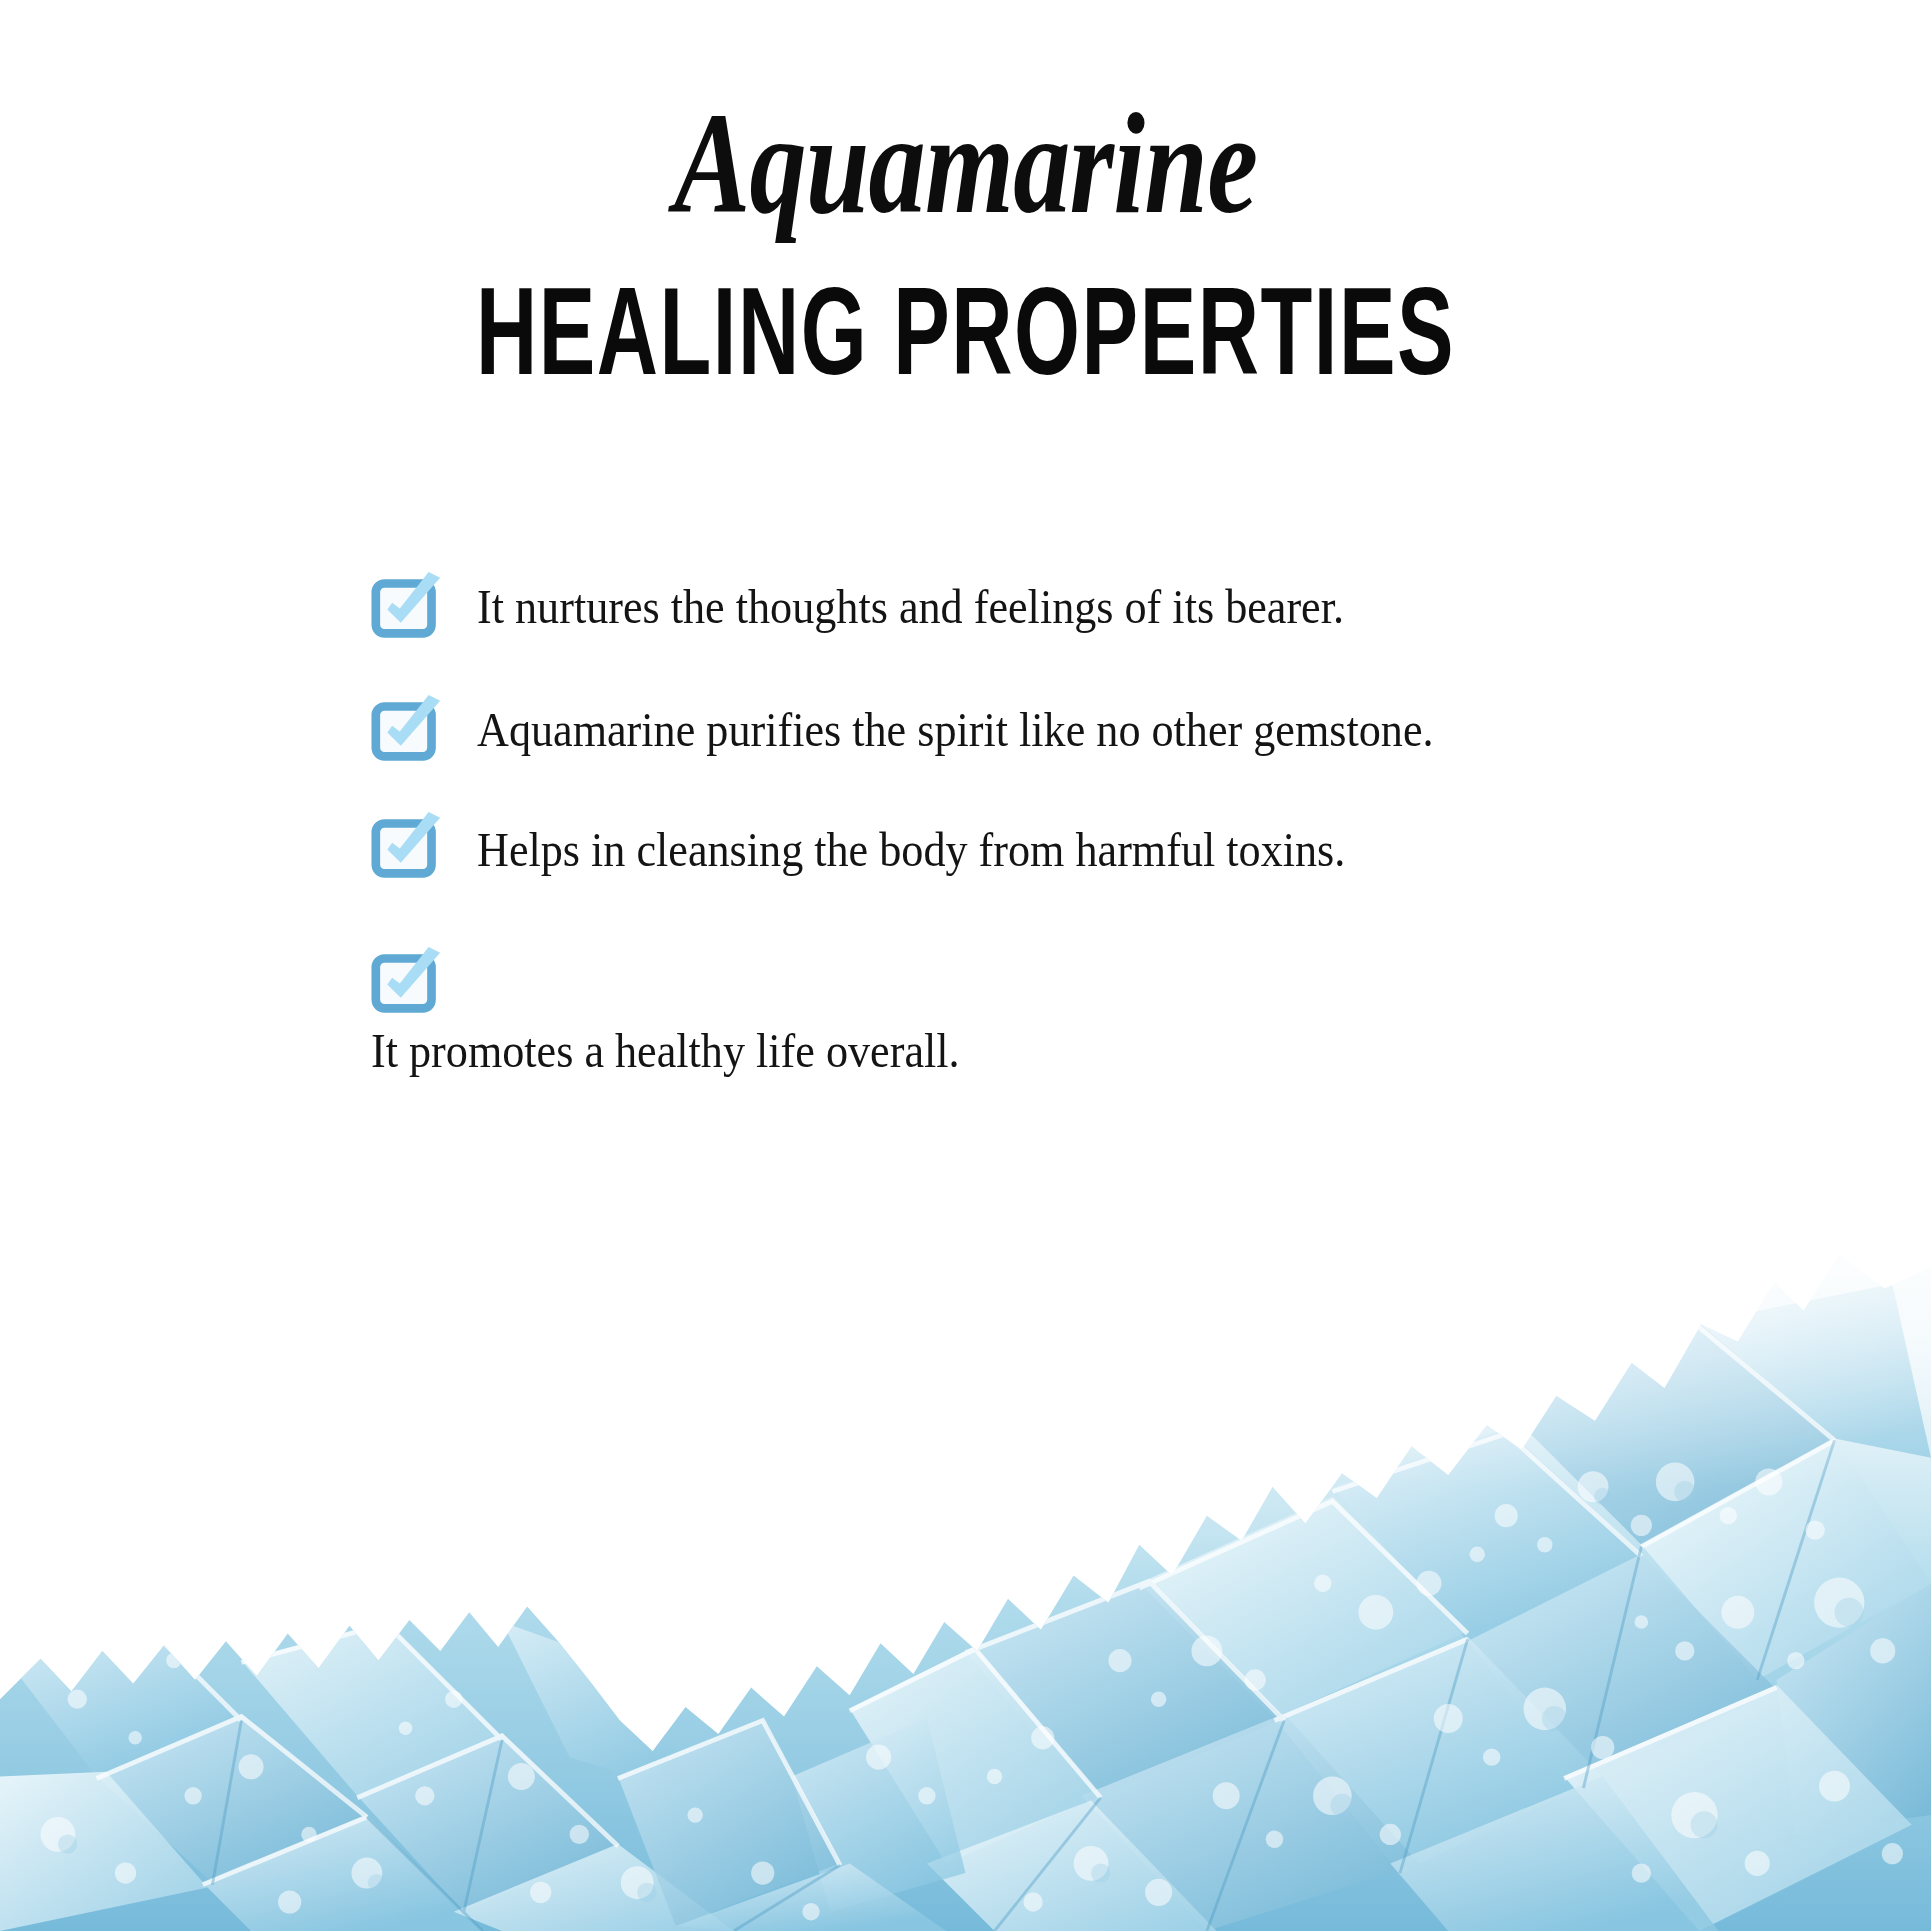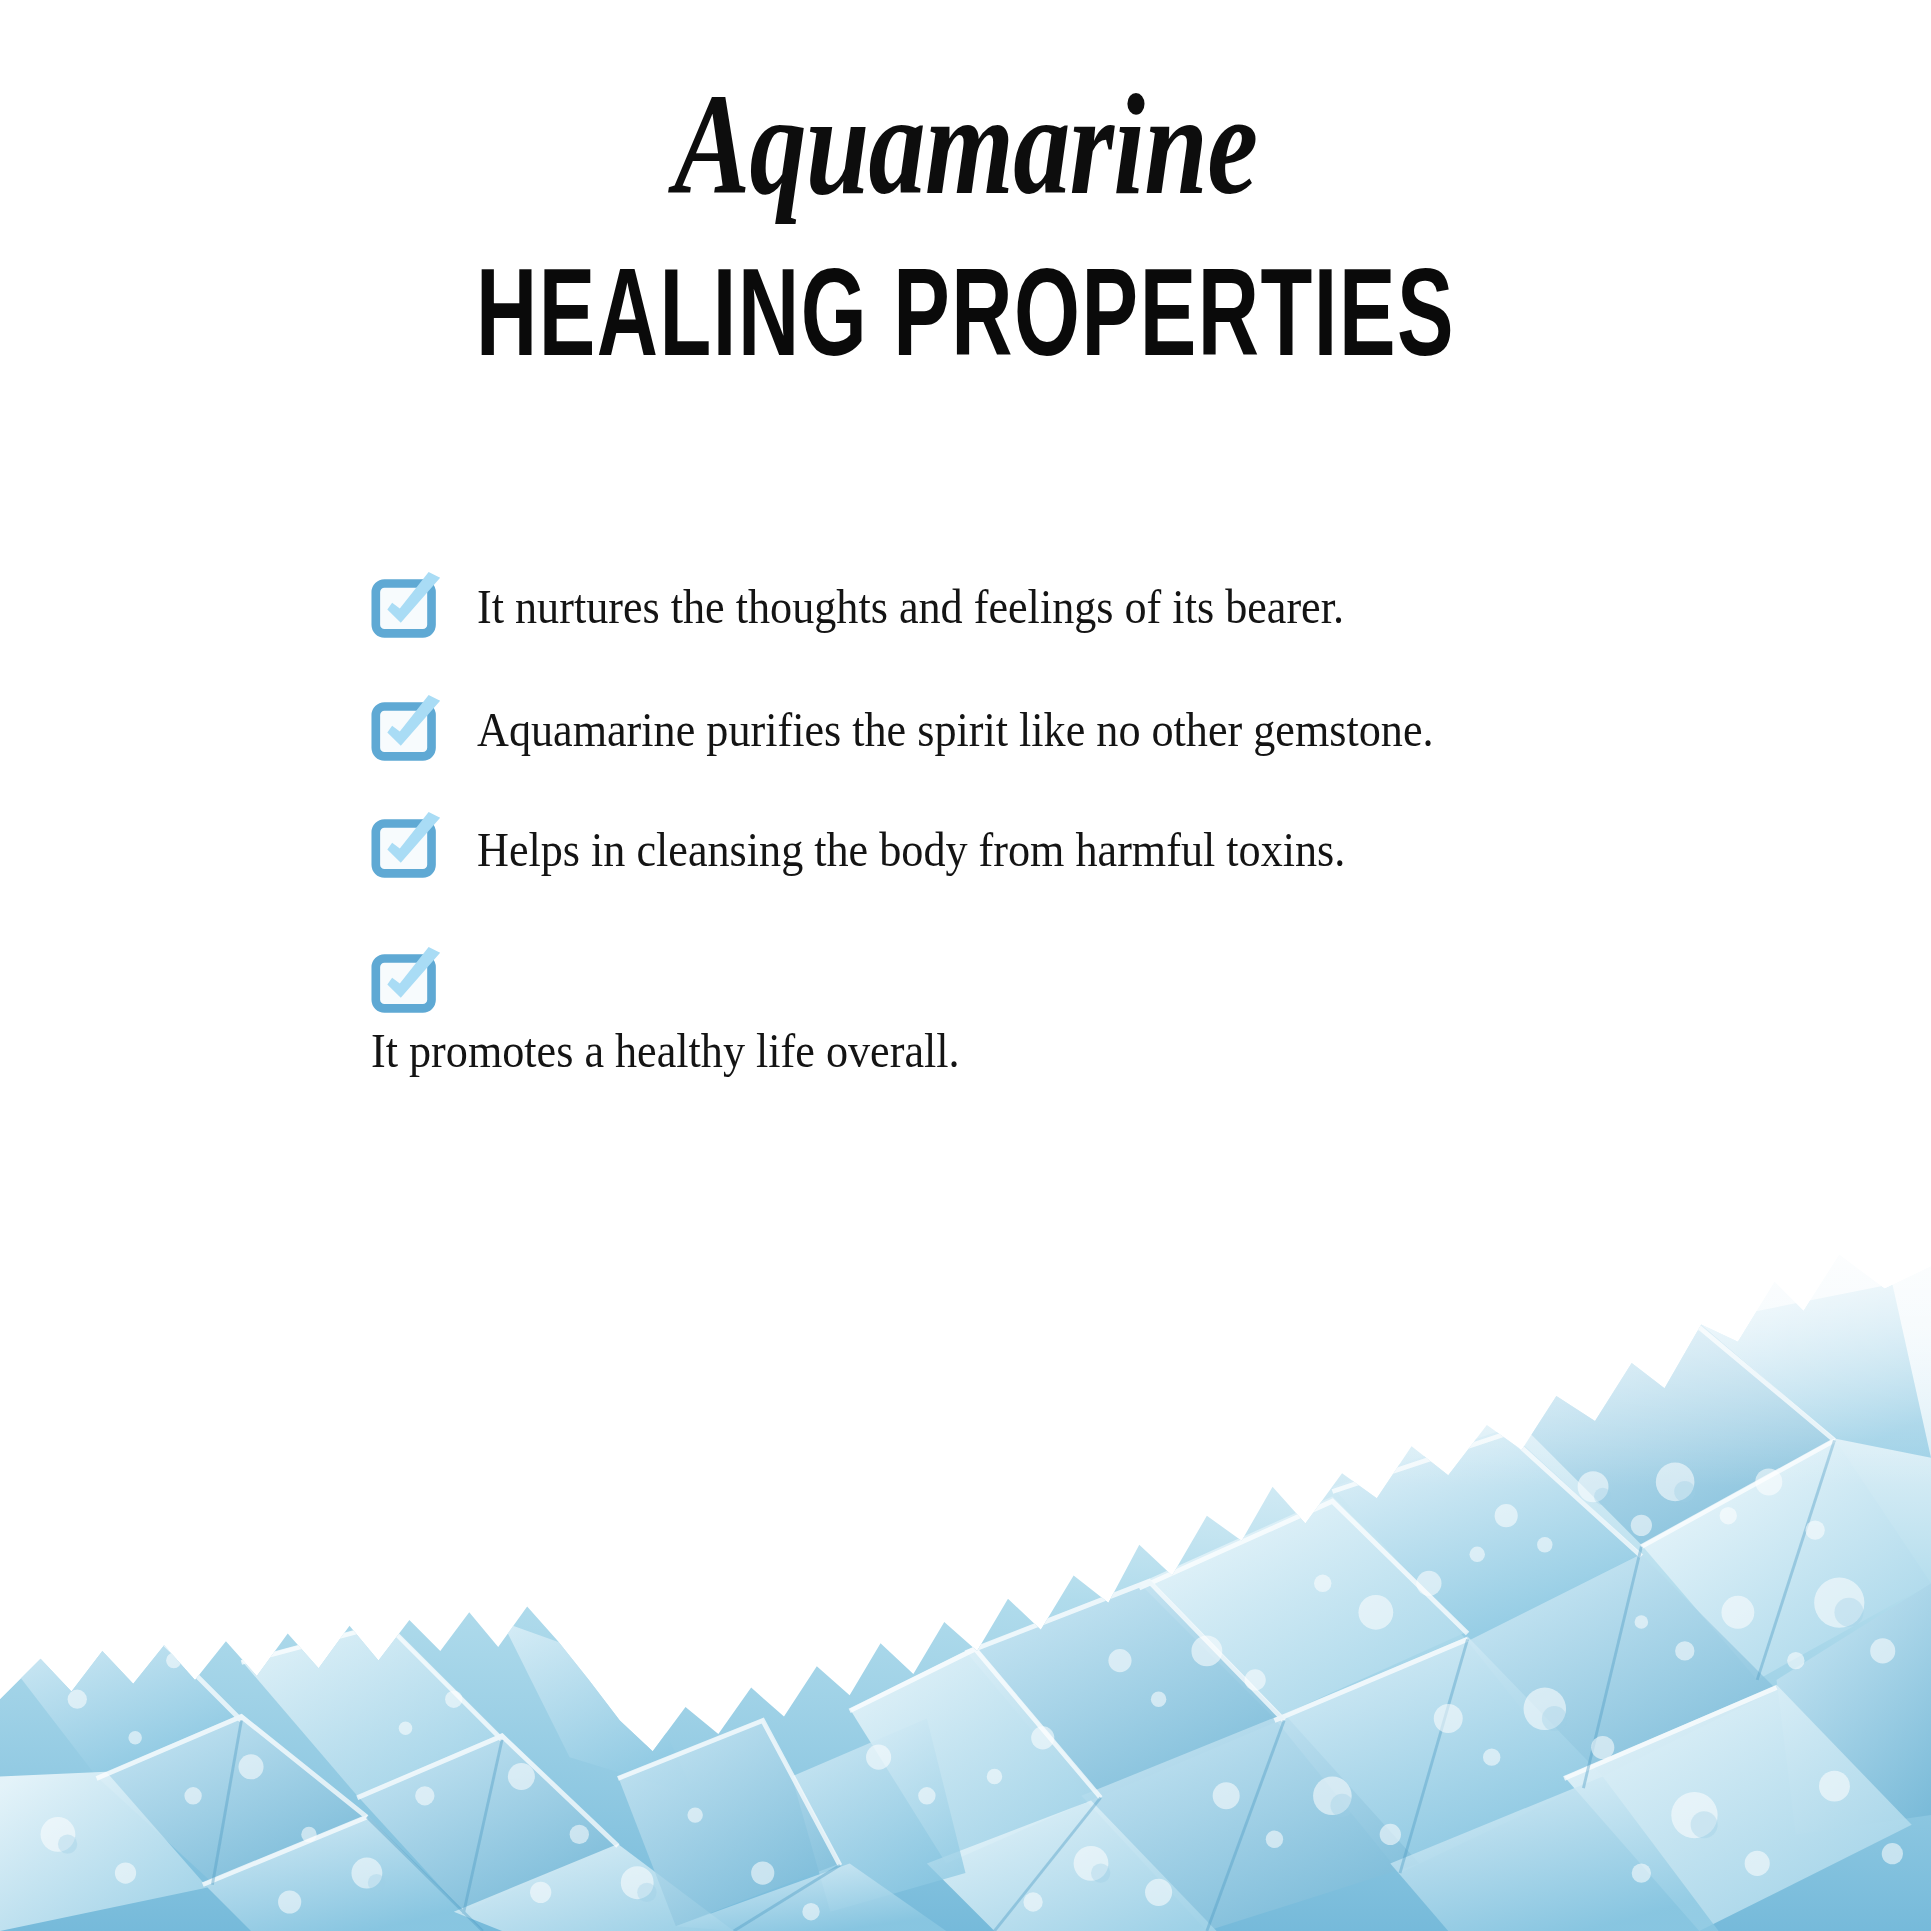--- a/index.html
+++ b/index.html
@@ -14,21 +14,21 @@
     background: #ffffff;
     overflow: hidden;
     font-family: "Liberation Serif", "DejaVu Serif", serif;
   }
 
   
   .header {
     position: absolute;
     top: 0; left: 0; right: 0;
     text-align: center;
-    padding-top: 74px;
+    padding-top: 93px;
   }
   .title-script {
     font-family: "Liberation Serif", "DejaVu Serif", serif;
     font-style: italic;
     font-weight: bold;
     font-size: 143px;
     line-height: 1.0;
     letter-spacing: -1px;
     color: #0d0d0d;
     transform: scaleX(0.80);

